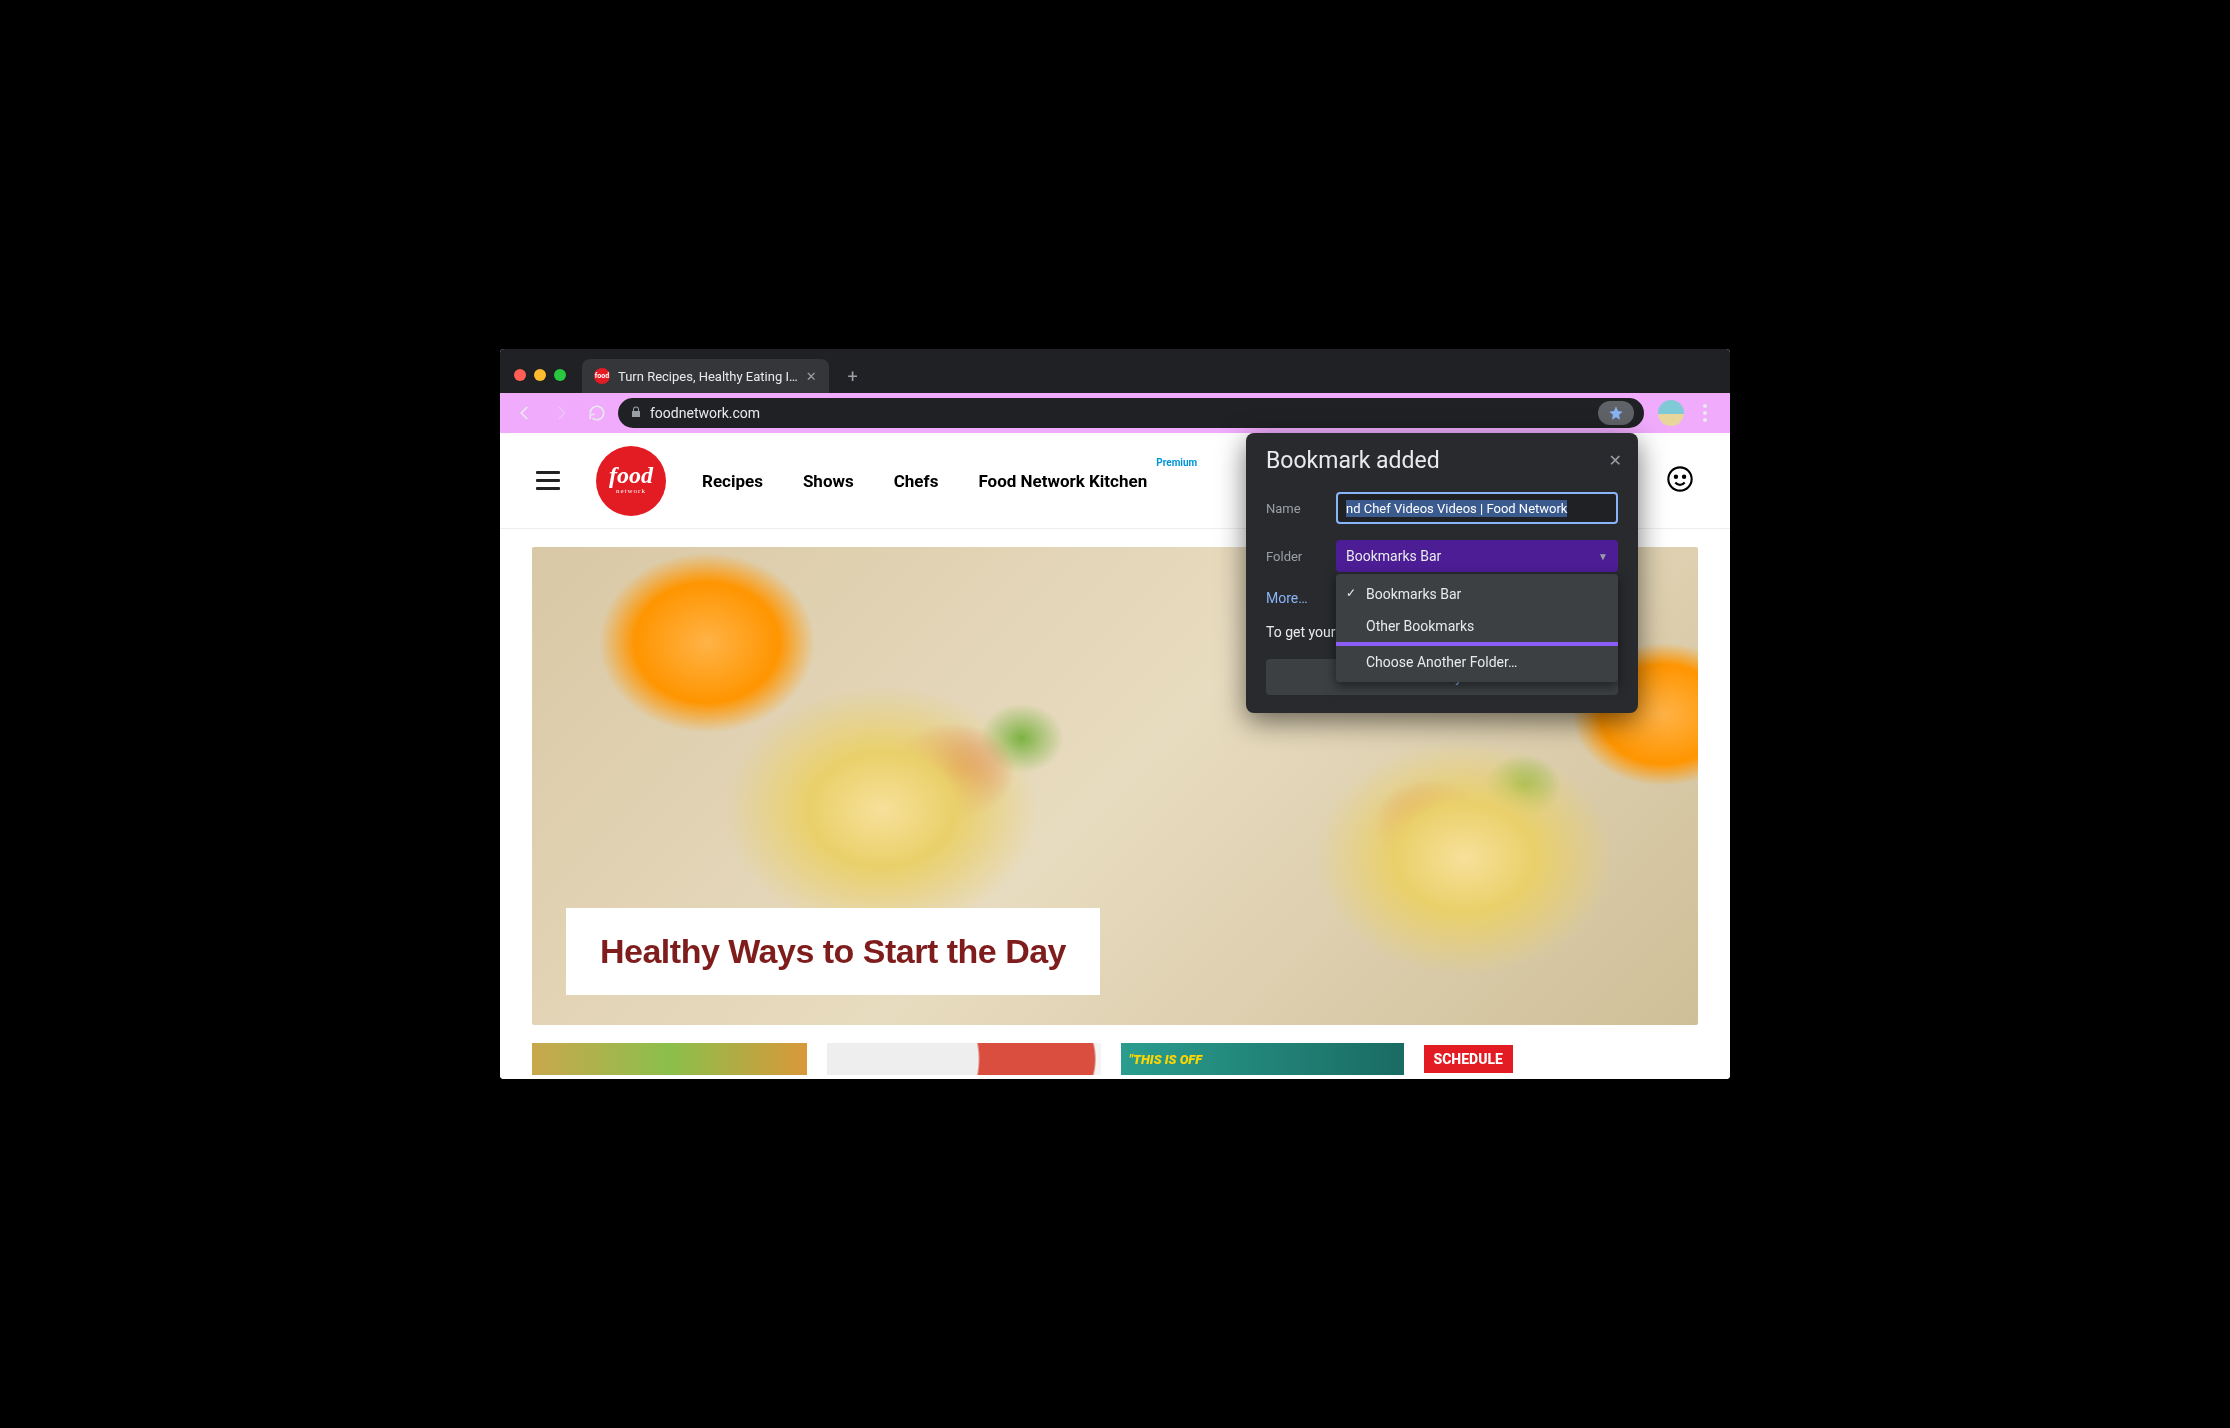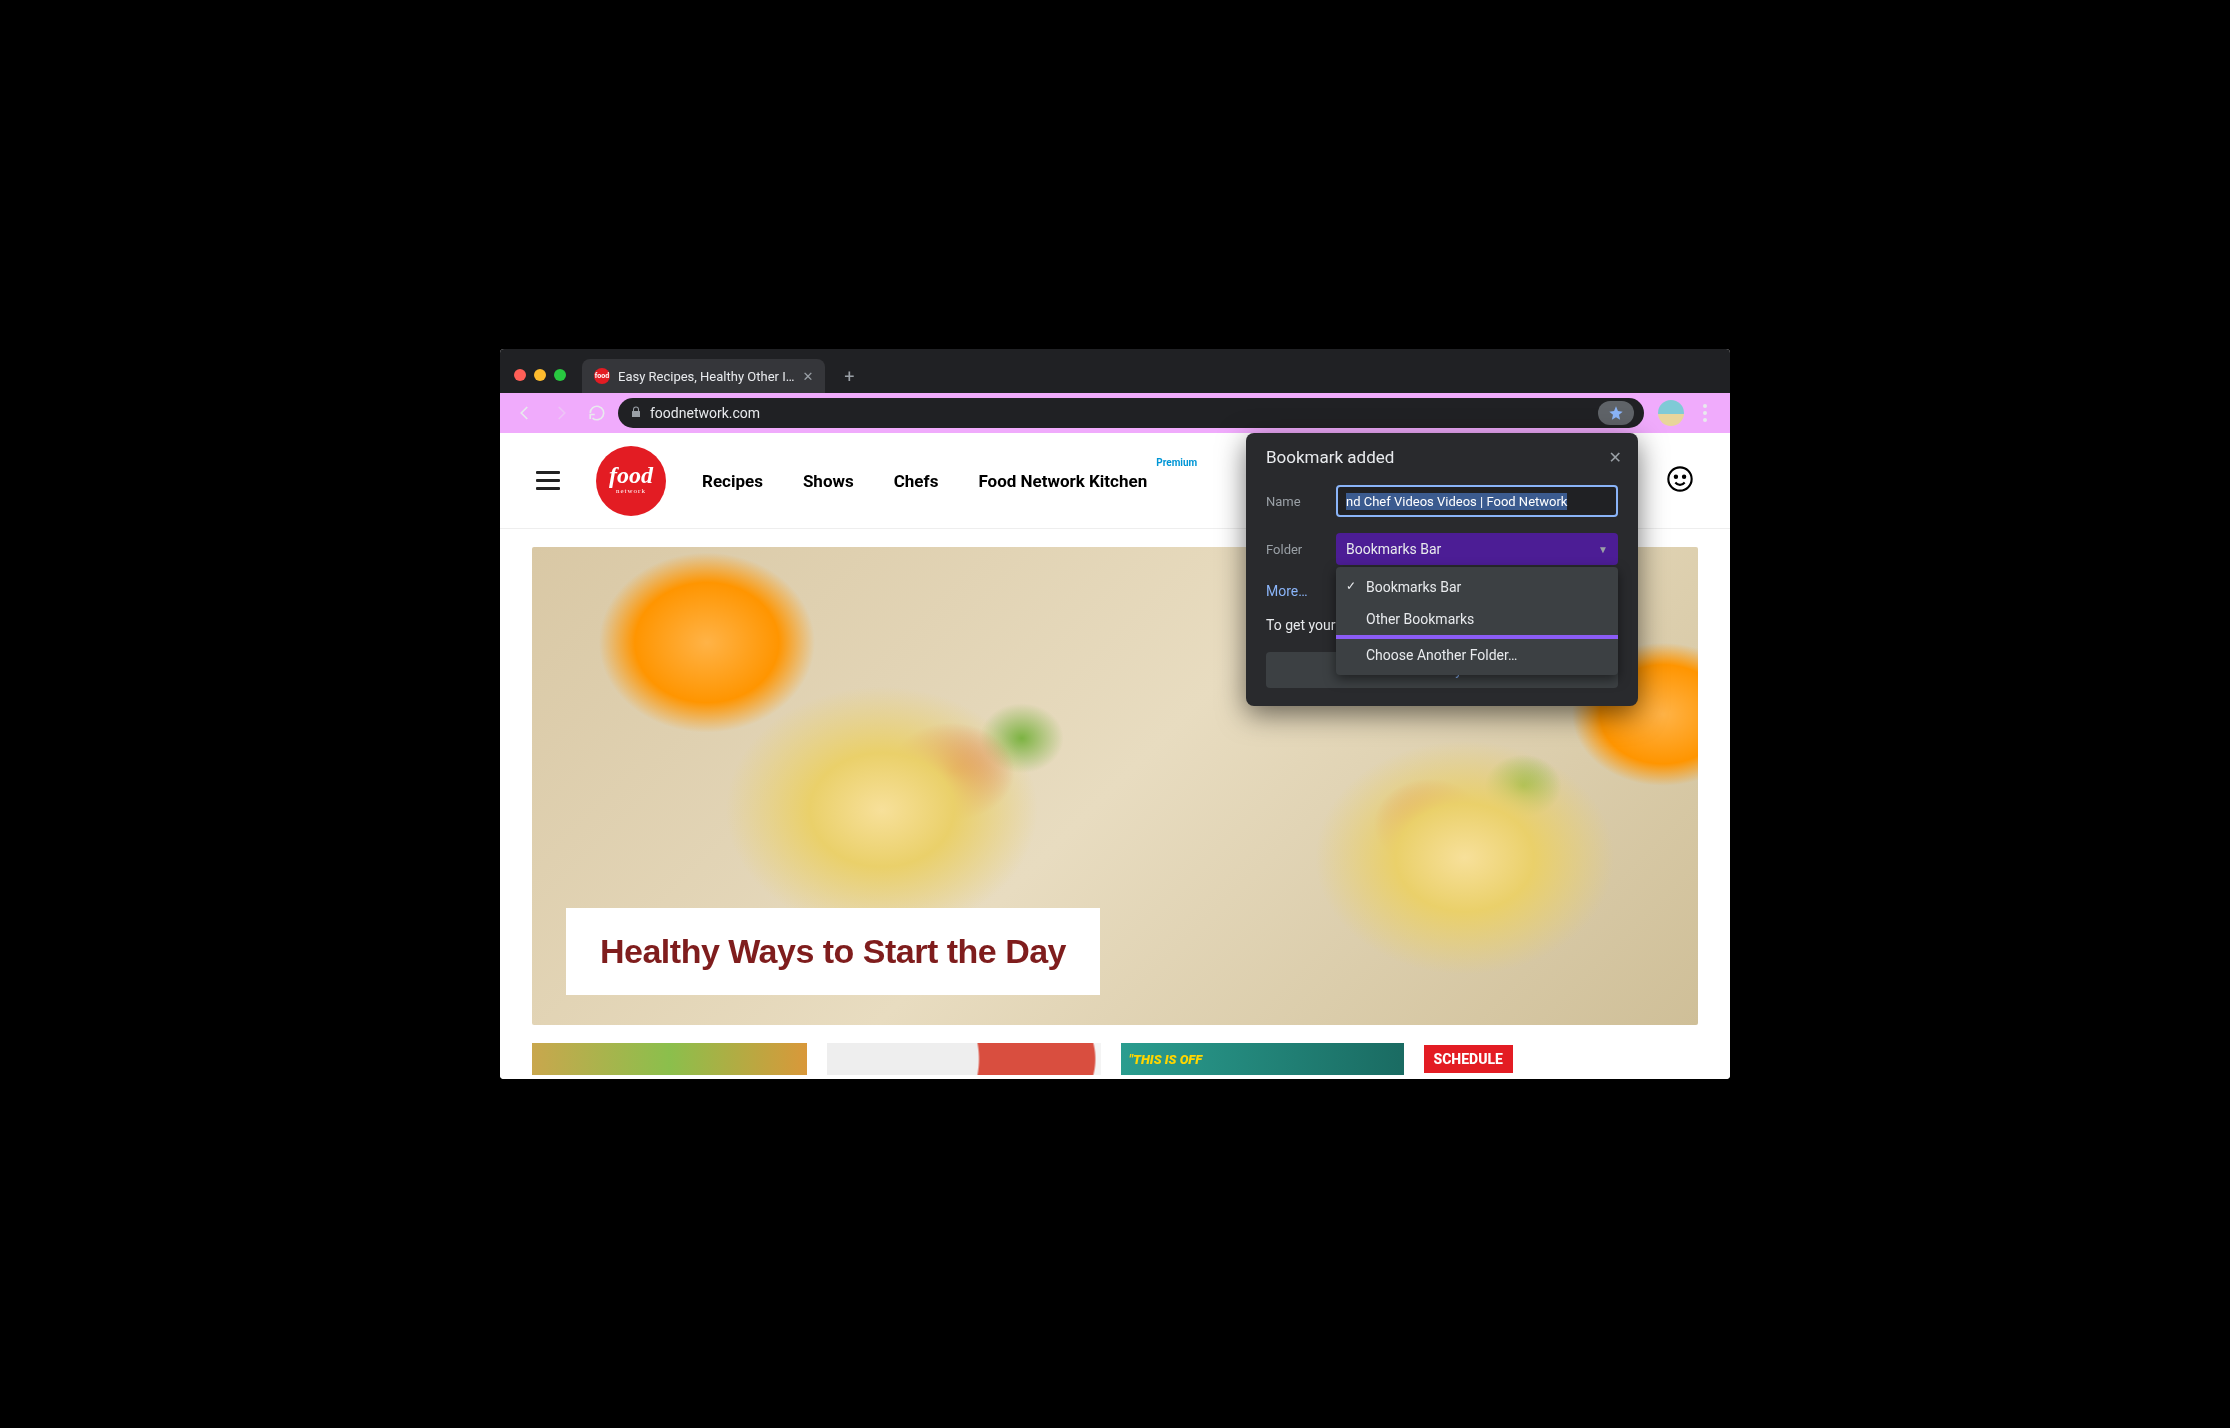--- a/index.html
+++ b/index.html
@@ -225,21 +225,21 @@
     color: #e8eaed;
     font-size: 14px;
     z-index: 50;
   }
   .popover-hdr {
     display: flex;
     align-items: center;
     justify-content: space-between;
     padding: 14px 16px 10px 20px;
   }
-  .popover-hdr h2 { font-size: 17px; font-weight: 400; }
+  .popover-hdr h2 { font-size: 23px; font-weight: 400; }
   .popover-close { color: #9aa0a6; cursor: pointer; font-size: 16px; }
   .popover-row {
     display: flex;
     align-items: center;
     padding: 8px 20px;
     gap: 20px;
   }
   .popover-row label { width: 50px; color: #9aa0a6; font-size: 13px; }
   .popover-row .name-input {
     flex: 1;
@@ -314,21 +314,21 @@
 <div class="chrome-window">
 
   <div class="tab-strip">
     <div class="traffic-lights">
       <div class="tl red"></div>
       <div class="tl yellow"></div>
       <div class="tl green"></div>
     </div>
     <div class="tab">
       <div class="favicon">food</div>
-      <div class="title">Easy Recipes, Healthy Other I…</div>
+      <div class="title">Turn Recipes, Healthy Eating I…</div>
       <div class="close-x">✕</div>
     </div>
     <div class="new-tab">+</div>
   </div>
 
   <div class="toolbar">
     <div class="nav-btn">
       <svg width="18" height="18" viewBox="0 0 24 24" fill="none" stroke="#e8eaed" stroke-width="2.2">
           <path d="M15 4l-8 8 8 8"></path>
         </svg>

